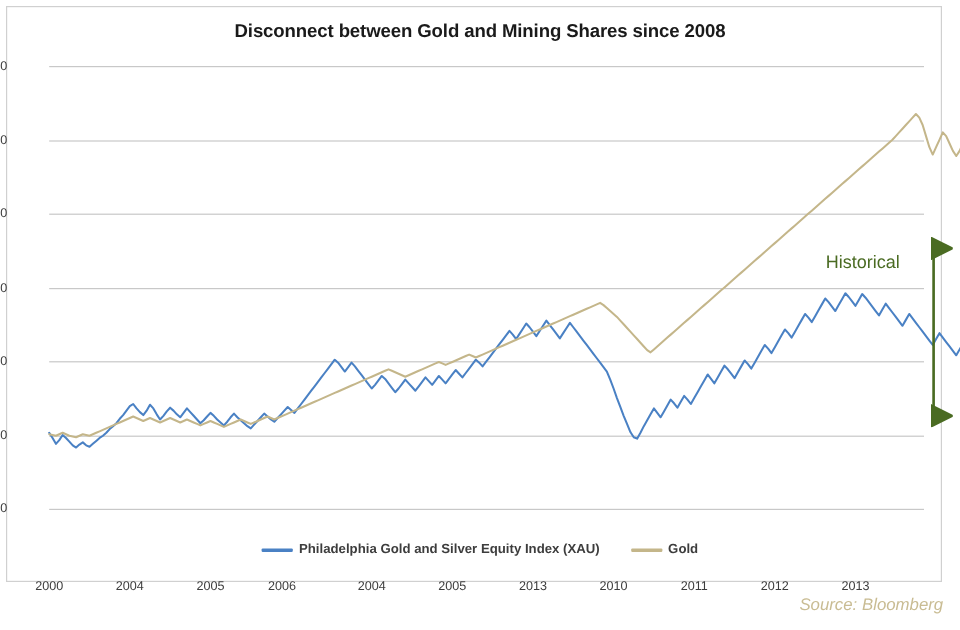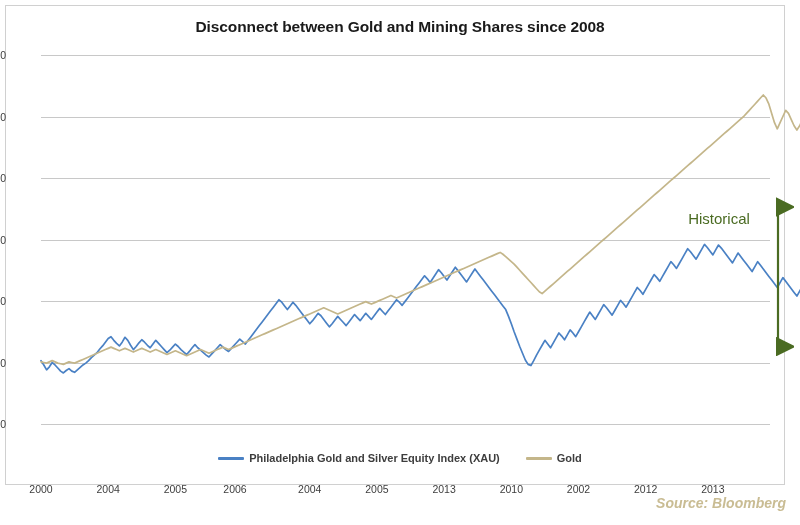--- a/index.html
+++ b/index.html
@@ -125,21 +125,20 @@
   }
   
   #source-note {
     position: absolute;
     right: 14px;
     top: 495px;
     font-size: 14px;
     font-style: italic;
     color: #c9bc93;
     white-space: nowrap;
-    font-weight: bold;
   }
 </style>
 </head>
 <body>
 
 <div id="page">
 
   <div class="outer-frame"></div>
 
   <div id="chart-title">Disconnect between Gold and Mining Shares since 2008</div>
@@ -165,21 +164,21 @@
       </div>
     <div id="xtick-labels">
         <div class="xtick-label" style="left: 0px;">2000</div>
         <div class="xtick-label" style="left: 67.1889px;">2004</div>
         <div class="xtick-label" style="left: 134.378px;">2005</div>
         <div class="xtick-label" style="left: 194px;">2006</div>
         <div class="xtick-label" style="left: 268.756px;">2004</div>
         <div class="xtick-label" style="left: 335.945px;">2005</div>
         <div class="xtick-label" style="left: 403.134px;">2013</div>
         <div class="xtick-label" style="left: 470.323px;">2010</div>
-        <div class="xtick-label" style="left: 537.512px;">2002</div>
+        <div class="xtick-label" style="left: 537.512px;">2011</div>
         <div class="xtick-label" style="left: 604.7px;">2012</div>
         <div class="xtick-label" style="left: 671.889px;">2013</div>
       </div>
     <svg id="series-svg" viewBox="0 0 729 369" preserveAspectRatio="none">
         <polyline points="0.00,305.65 2.80,309.96 5.60,314.88 8.40,311.81 11.20,307.50 14.00,309.96 16.80,313.03 19.60,316.11 22.40,317.95 25.20,315.50 28.00,313.65 30.79,316.11 33.59,317.34 36.39,314.88 39.19,312.42 41.99,309.96 44.79,308.12 47.59,305.65 50.39,302.58 53.19,300.12 55.99,297.66 58.79,293.97 61.59,290.89 64.39,287.20 67.19,283.51 69.99,281.67 72.79,285.36 75.59,288.44 78.39,290.89 81.19,287.20 83.99,282.29 86.79,285.36 89.59,290.28 92.38,294.59 95.18,291.51 97.98,287.82 100.78,284.75 103.58,287.20 106.38,290.28 109.18,292.74 111.98,289.05 114.78,285.36 117.58,288.44 120.38,291.51 123.18,294.59 125.98,297.66 128.78,295.20 131.58,292.13 134.38,289.05 137.18,291.51 139.98,294.59 142.78,297.05 145.58,299.50 148.38,296.43 151.18,292.74 153.97,289.67 156.77,292.74 159.57,295.20 162.37,297.66 165.17,300.12 167.97,301.97 170.77,298.89 173.57,295.81 176.37,292.74 179.17,289.67 181.97,292.13 184.77,294.59 187.57,296.43 190.37,293.36 193.17,290.28 195.97,287.20 198.77,284.13 201.57,286.59 204.37,289.05 207.17,285.36 209.97,281.67 212.76,277.98 215.56,274.29 218.36,270.60 221.16,266.91 223.96,263.22 226.76,259.53 229.56,255.84 232.36,252.15 235.16,248.46 237.96,244.77 240.76,247.23 243.56,250.92 246.36,254.61 249.16,250.92 251.96,247.23 254.76,250.31 257.56,254.00 260.36,257.69 263.16,261.38 265.96,265.06 268.76,268.75 271.56,265.68 274.35,261.99 277.15,258.30 279.95,260.76 282.75,264.45 285.55,268.14 288.35,271.83 291.15,268.75 293.95,265.06 296.75,261.38 299.55,264.45 302.35,267.52 305.15,270.60 307.95,266.91 310.75,263.22 313.55,259.53 316.35,262.61 319.15,265.68 321.95,261.99 324.75,258.30 327.55,261.38 330.35,264.45 333.15,260.76 335.94,257.07 338.74,253.38 341.54,256.45 344.34,259.53 347.14,255.84 349.94,252.15 352.74,248.46 355.54,244.77 358.34,247.23 361.14,250.31 363.94,246.62 366.74,242.93 369.54,239.23 372.34,235.54 375.14,231.86 377.94,228.16 380.74,224.47 383.54,220.78 386.34,223.86 389.14,227.55 391.94,223.25 394.74,218.94 397.53,214.63 400.33,217.71 403.13,221.40 405.93,225.09 408.73,220.78 411.53,216.48 414.33,212.18 417.13,215.87 419.93,219.55 422.73,223.25 425.53,226.94 428.33,222.63 431.13,218.32 433.93,214.02 436.73,217.71 439.53,221.40 442.33,225.09 445.13,228.78 447.93,232.47 450.73,236.16 453.53,239.85 456.32,243.54 459.12,247.23 461.92,250.92 464.72,254.61 467.52,261.38 470.32,268.75 473.12,276.75 475.92,284.13 478.72,291.51 481.52,298.27 484.32,305.04 487.12,309.35 489.92,310.57 492.72,305.65 495.52,300.12 498.32,295.20 501.12,290.28 503.92,285.36 506.72,289.05 509.52,292.74 512.32,287.82 515.12,282.90 517.91,277.98 520.71,281.06 523.51,284.75 526.31,279.82 529.11,274.90 531.91,277.98 534.71,281.67 537.51,276.75 540.31,271.83 543.11,266.91 545.91,261.99 548.71,257.07 551.51,260.76 554.31,264.45 557.11,259.53 559.91,254.61 562.71,249.69 565.51,252.76 568.31,256.45 571.11,260.14 573.91,255.22 576.71,250.31 579.50,245.38 582.30,248.46 585.10,252.15 587.90,247.23 590.70,242.31 593.50,237.39 596.30,232.47 599.10,235.54 601.90,239.23 604.70,234.31 607.50,229.39 610.30,224.47 613.10,219.55 615.90,222.63 618.70,226.32 621.50,221.40 624.30,216.48 627.10,211.56 629.90,206.64 632.70,209.72 635.50,213.41 638.29,208.49 641.09,203.56 643.89,198.65 646.69,193.72 649.49,196.80 652.29,200.49 655.09,204.18 657.89,199.26 660.69,194.34 663.49,189.42 666.29,192.50 669.09,196.19 671.89,199.88 674.69,194.95 677.49,190.03 680.29,193.11 683.09,196.80 685.89,200.49 688.69,204.18 691.49,207.87 694.29,202.95 697.09,198.03 699.88,201.72 702.68,205.41 705.48,209.10 708.28,212.79 711.08,216.48 713.88,211.56 716.68,206.64 719.48,210.33 722.28,214.02 725.08,217.71 727.88,221.40 730.68,225.09 733.48,228.78 736.28,232.47 739.08,227.55 741.88,222.63 744.68,226.32 747.48,230.01 750.28,233.70 753.08,237.39 755.88,241.08 758.68,236.16 761.47,231.24 764.27,226.32 767.07,221.40 769.87,216.48 772.67,219.55 775.47,223.25 778.27,226.94 781.07,230.63 783.87,234.31 786.67,238.00 789.47,241.69 792.27,245.38 795.07,249.07 797.87,252.76 800.67,256.45 803.47,260.14 806.27,263.84 809.07,267.52 811.87,271.21 814.67,274.90 817.47,278.60 820.27,282.29 823.06,285.98 825.86,289.67 828.66,293.36 831.46,297.05 834.26,293.97 837.06,290.28 839.86,292.74 842.66,295.81 845.46,292.74 848.26,295.20 851.06,297.66 853.86,294.59 856.66,296.43 859.46,293.97" fill="none" stroke="#4a81c4" stroke-width="1.7" stroke-linejoin="round" stroke-linecap="round"></polyline>
         <polyline points="0.00,306.88 2.80,307.50 5.60,308.12 8.40,306.88 11.20,305.65 14.00,306.88 16.80,308.12 19.60,308.73 22.40,309.35 25.20,308.12 28.00,306.88 30.79,307.50 33.59,308.12 36.39,306.88 39.19,305.65 41.99,304.43 44.79,303.19 47.59,301.97 50.39,300.74 53.19,299.50 55.99,298.27 58.79,297.05 61.59,295.81 64.39,294.59 67.19,293.36 69.99,292.13 72.79,293.36 75.59,294.59 78.39,295.81 81.19,294.59 83.99,293.36 86.79,294.59 89.59,295.81 92.38,297.05 95.18,295.81 97.98,294.59 100.78,293.36 103.58,294.59 106.38,295.81 109.18,297.05 111.98,295.81 114.78,294.59 117.58,295.81 120.38,297.05 123.18,298.27 125.98,299.50 128.78,298.27 131.58,297.05 134.38,295.81 137.18,297.05 139.98,298.27 142.78,299.50 145.58,300.74 148.38,299.50 151.18,298.27 153.97,297.05 156.77,295.81 159.57,294.59 162.37,295.81 165.17,297.05 167.97,298.27 170.77,297.05 173.57,295.81 176.37,294.59 179.17,293.36 181.97,292.13 184.77,293.36 187.57,294.59 190.37,293.36 193.17,292.13 195.97,290.89 198.77,289.67 201.57,288.44 204.37,287.20 207.17,285.98 209.97,284.75 212.76,283.51 215.56,282.29 218.36,281.06 221.16,279.82 223.96,278.60 226.76,277.37 229.56,276.13 232.36,274.90 235.16,273.68 237.96,272.44 240.76,271.21 243.56,269.99 246.36,268.75 249.16,267.52 251.96,266.30 254.76,265.06 257.56,263.84 260.36,262.61 263.16,261.38 265.96,260.14 268.76,258.91 271.56,257.69 274.35,256.45 277.15,255.22 279.95,254.00 282.75,252.76 285.55,254.00 288.35,255.22 291.15,256.45 293.95,257.69 296.75,258.91 299.55,257.69 302.35,256.45 305.15,255.22 307.95,254.00 310.75,252.76 313.55,251.53 316.35,250.31 319.15,249.07 321.95,247.85 324.75,246.62 327.55,247.85 330.35,249.07 333.15,247.85 335.94,246.62 338.74,245.38 341.54,244.16 344.34,242.93 347.14,241.69 349.94,240.47 352.74,241.69 355.54,242.93 358.34,241.69 361.14,240.47 363.94,239.23 366.74,238.00 369.54,236.78 372.34,235.54 375.14,234.31 377.94,233.09 380.74,231.86 383.54,230.63 386.34,229.39 389.14,228.16 391.94,226.94 394.74,225.71 397.53,224.47 400.33,223.25 403.13,222.02 405.93,220.78 408.73,219.55 411.53,218.32 414.33,217.09 417.13,215.87 419.93,214.63 422.73,213.41 425.53,212.18 428.33,210.94 431.13,209.72 433.93,208.49 436.73,207.25 439.53,206.03 442.33,204.79 445.13,203.56 447.93,202.34 450.73,201.10 453.53,199.88 456.32,198.65 459.12,197.41 461.92,199.26 464.72,201.72 467.52,204.18 470.32,206.64 473.12,209.10 475.92,212.18 478.72,215.25 481.52,218.32 484.32,221.40 487.12,224.47 489.92,227.55 492.72,230.63 495.52,233.70 498.32,236.78 501.12,238.62 503.92,236.16 506.72,233.70 509.52,231.24 512.32,228.78 515.12,226.32 517.91,223.86 520.71,221.40 523.51,218.94 526.31,216.48 529.11,214.02 531.91,211.56 534.71,209.10 537.51,206.64 540.31,204.18 543.11,201.72 545.91,199.26 548.71,196.80 551.51,194.34 554.31,191.88 557.11,189.42 559.91,186.96 562.71,184.50 565.51,182.04 568.31,179.58 571.11,177.12 573.91,174.66 576.71,172.20 579.50,169.74 582.30,167.28 585.10,164.82 587.90,162.36 590.70,159.90 593.50,157.44 596.30,154.98 599.10,152.52 601.90,150.06 604.70,147.60 607.50,145.14 610.30,142.68 613.10,140.22 615.90,137.76 618.70,135.30 621.50,132.84 624.30,130.38 627.10,127.92 629.90,125.46 632.70,123.00 635.50,120.54 638.29,118.08 641.09,115.62 643.89,113.16 646.69,110.70 649.49,108.24 652.29,105.78 655.09,103.32 657.89,100.86 660.69,98.40 663.49,95.94 666.29,93.48 669.09,91.02 671.89,88.56 674.69,86.10 677.49,83.64 680.29,81.18 683.09,78.72 685.89,76.26 688.69,73.80 691.49,71.34 694.29,68.88 697.09,66.42 699.88,63.96 702.68,61.50 705.48,58.43 708.28,55.35 711.08,52.28 713.88,49.20 716.68,46.13 719.48,43.05 722.28,39.97 725.08,43.05 727.88,49.20 730.68,58.43 733.48,67.65 736.28,73.80 739.08,67.65 741.88,61.50 744.68,55.35 747.48,58.43 750.28,64.57 753.08,70.73 755.88,75.03 758.68,70.73 761.47,64.57 764.27,61.50 767.07,64.57 769.87,68.88 772.67,73.80 775.47,78.72 778.27,81.18 781.07,78.72 783.87,75.03 786.67,70.73 789.47,66.42 792.27,62.73 795.07,59.04 797.87,56.58 800.67,58.43 803.47,61.50 806.27,64.57 809.07,67.65 811.87,70.73 814.67,73.80 817.47,78.72 820.27,83.02 823.06,87.33 825.86,92.25 828.66,97.17 831.46,101.48 834.26,105.78 837.06,110.70 839.86,115.62 842.66,120.54 845.46,125.46 848.26,130.38 851.06,135.30 853.86,140.22 856.66,145.14 859.46,150.06 862.26,154.98 865.06,158.67 867.86,153.75 870.66,148.83 873.46,145.14 876.26,148.83 879.06,146.37" fill="none" stroke="#c4b68a" stroke-width="1.7" stroke-linejoin="round" stroke-linecap="round"></polyline>
       </svg>
   </div>
 
   <div id="annotation-text" style="color: rgb(74, 107, 34);">

